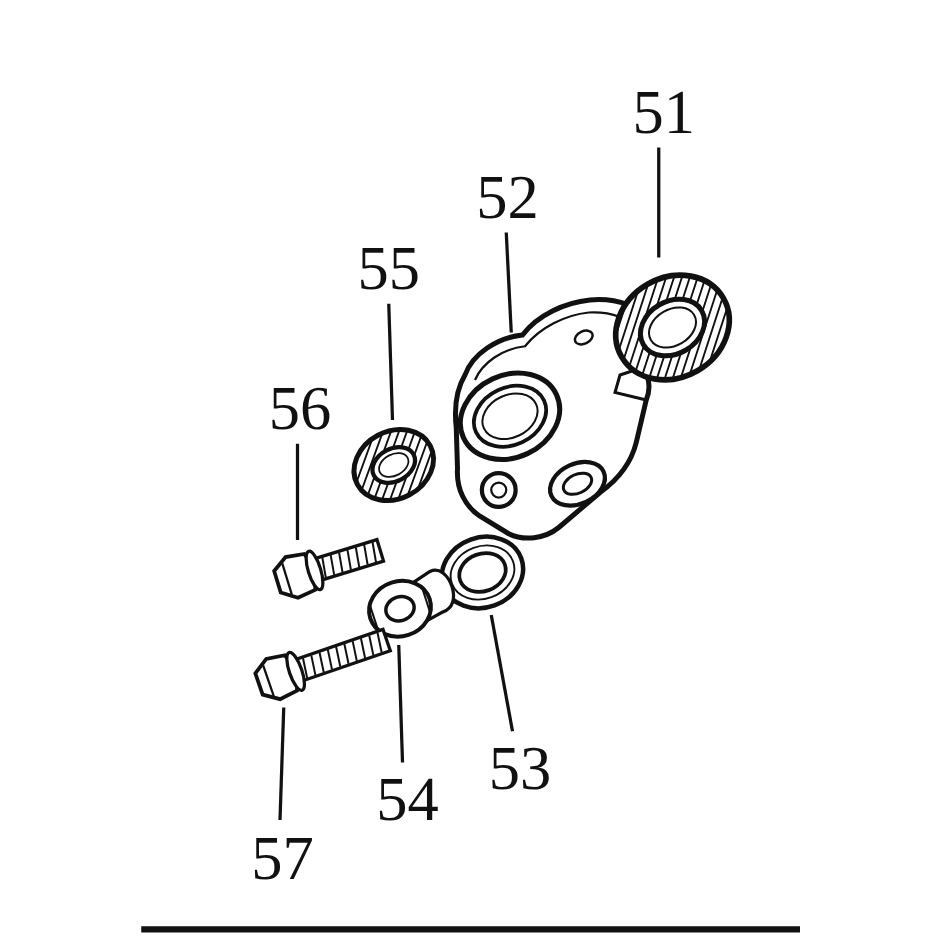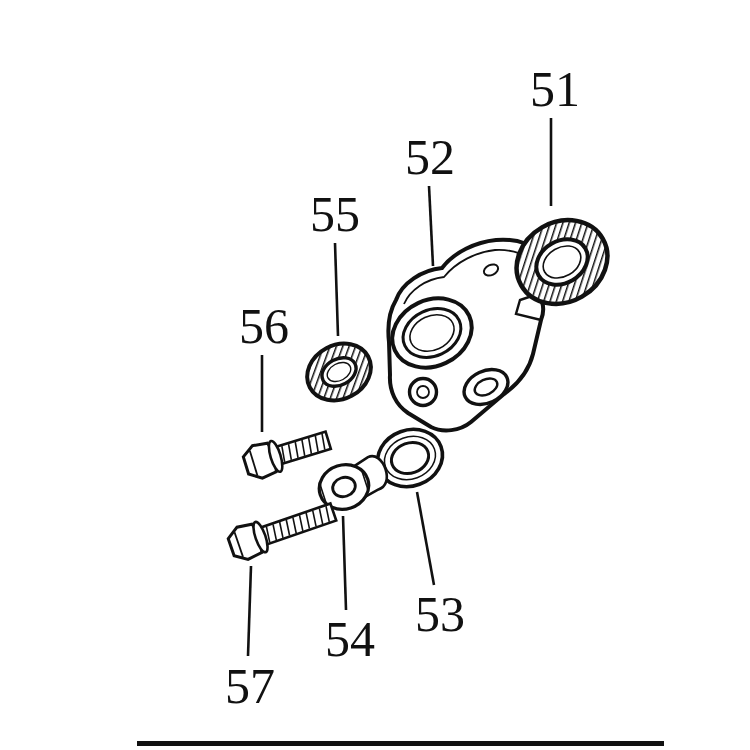--- a/index.html
+++ b/index.html
@@ -6,21 +6,20 @@
     margin: 0;
     padding: 0;
     background: #ffffff;
   }
   #stage {
     position: relative;
     width: 684px;
     height: 750px;
     background: #ffffff;
     overflow: hidden;
-    padding-left: 24px;
   }
   svg {
     display: block;
   }
   .callout {
     font-family: "Liberation Serif", "DejaVu Serif", serif;
     font-size: 50px;
     fill: #111111;
     text-anchor: middle;
   }

